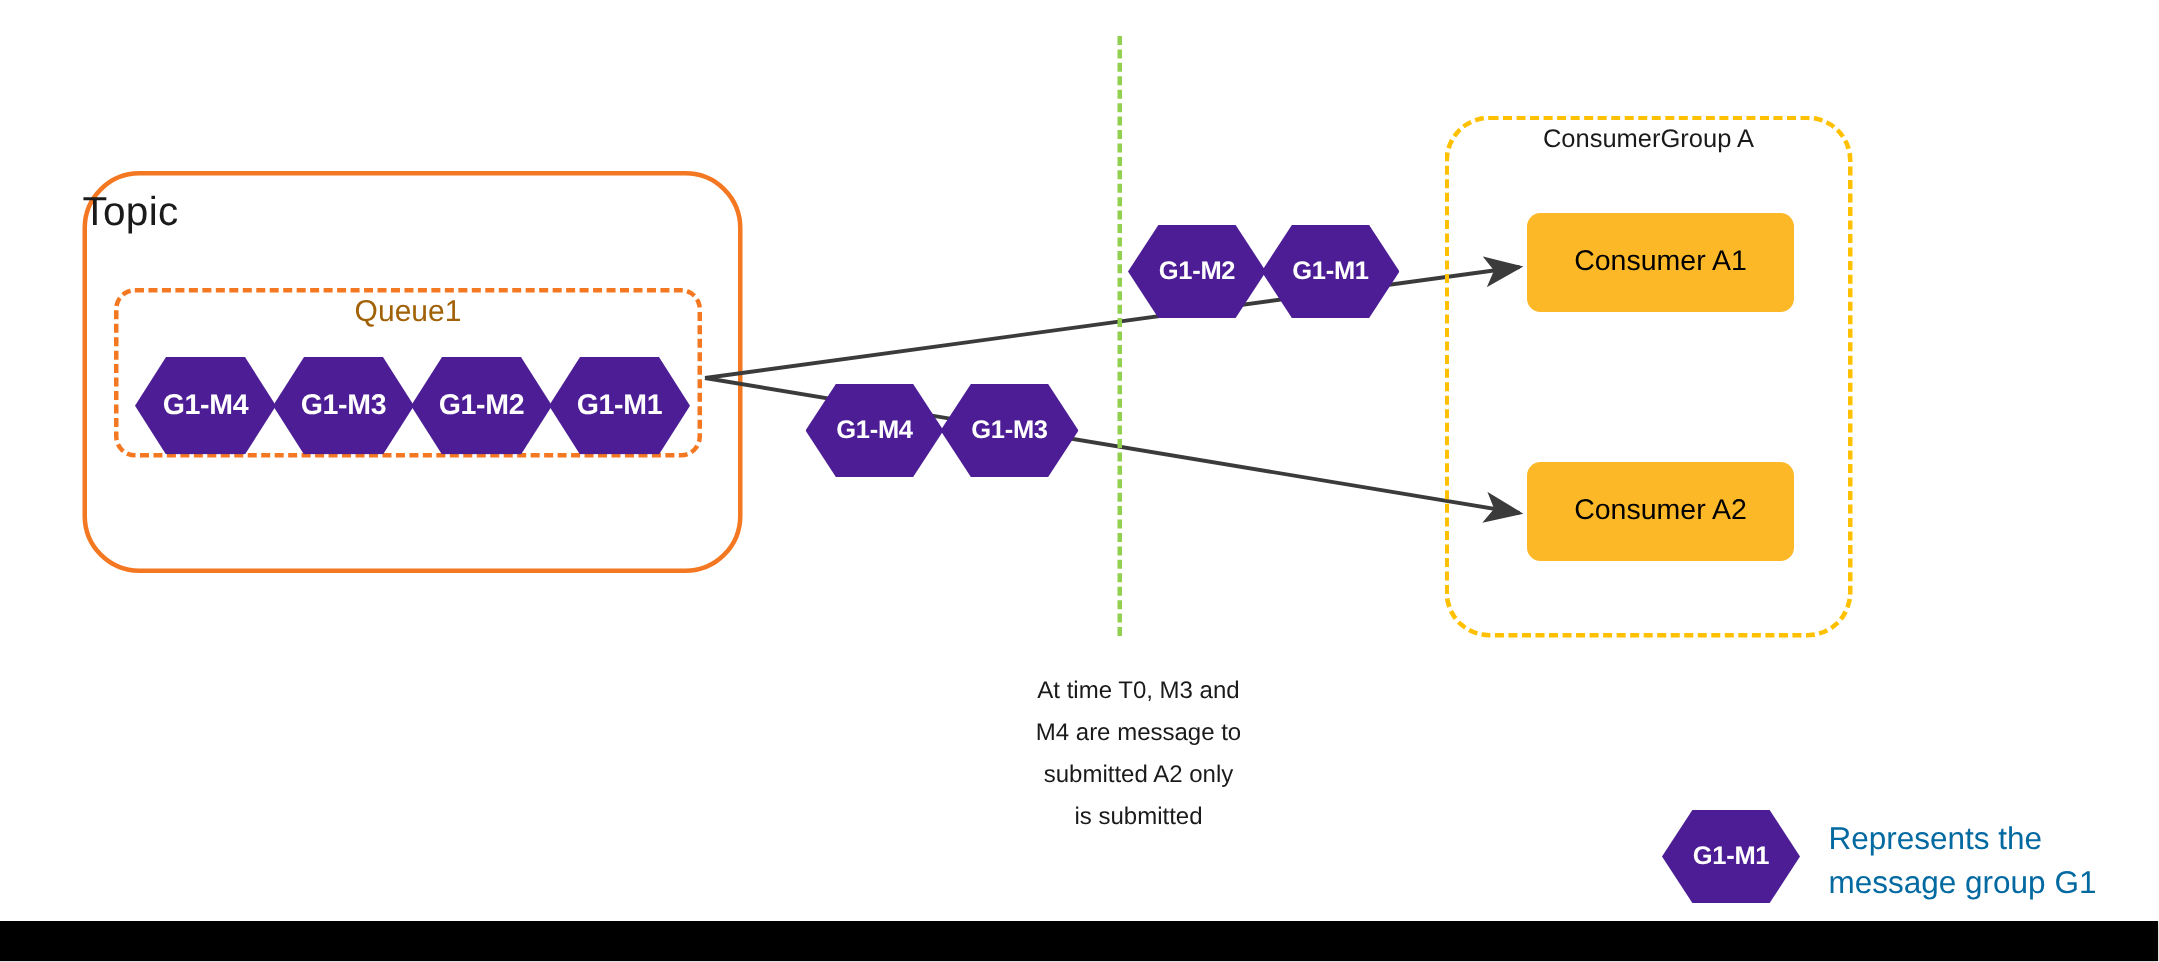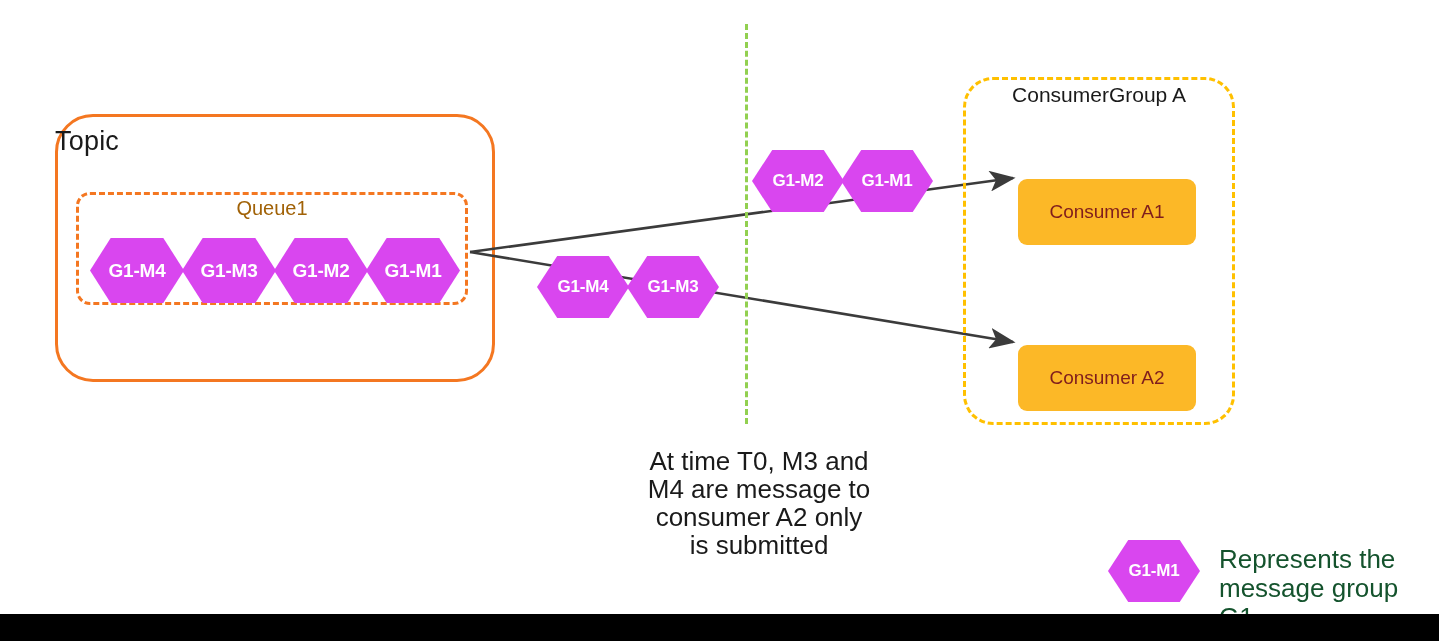--- a/index.html
+++ b/index.html
@@ -57,21 +57,21 @@
     top: 197px;
     width: 392px;
     text-align: center;
     font-size: 20px;
     color: #a16207;
   }
 
   
   .hex {
     position: absolute;
-    background: #d946ef;
+    background: #4c1d95;
     -webkit-clip-path: polygon(22% 0%, 78% 0%, 100% 50%, 78% 100%, 22% 100%, 0% 50%);
     clip-path: polygon(22% 0%, 78% 0%, 100% 50%, 78% 100%, 22% 100%, 0% 50%);
     display: flex;
     align-items: center;
     justify-content: center;
     color: #ffffff;
     font-size: 17px;
     font-weight: 600;
     letter-spacing: -0.2px;
   }
@@ -97,36 +97,35 @@
     border: 3px dashed #FFC000;
     border-radius: 30px;
     box-sizing: border-box;
   }
   .cg-title {
     position: absolute;
     left: 963px;
     top: 83px;
     width: 272px;
     text-align: center;
-    font-size: 21px;
+    font-size: 17px;
     color: #1a1a1a;
   }
   .consumer-box {
     position: absolute;
     left: 1018px;
     width: 178px;
     height: 66px;
     background: #FCB827;
     border-radius: 9px;
     display: flex;
     align-items: center;
     justify-content: center;
-    color: #7f1d1d;
+    color: #000000;
     font-size: 19px;
-    margin-top: 37px;
   }
   #consumer-a1 { top: 142px; }
   #consumer-a2 { top: 308px; text-align: right; }
 
   
   .arrows {
     position: absolute;
     left: 0;
     top: 0;
     width: 1439px;
@@ -134,41 +133,41 @@
     pointer-events: none;
   }
 
   
   .caption {
     position: absolute;
     left: 630px;
     top: 447px;
     width: 258px;
     text-align: center;
-    font-size: 26px;
+    font-size: 16px;
     line-height: 28px;
     color: #1a1a1a;
   }
 
   
   .legend-hex {
     position: absolute;
     left: 1108px;
     top: 540px;
     width: 92px;
     height: 62px;
   }
   .legend-text {
     position: absolute;
     left: 1219px;
     top: 545px;
     width: 215px;
-    font-size: 26px;
+    font-size: 21px;
     line-height: 29px;
-    color: #14532d;
+    color: #0369a1;
   }
 
   
   .watermark-bar {
     position: absolute;
     left: 0;
     top: 614px;
     width: 1439px;
     height: 27px;
     background: #000000;
@@ -222,21 +221,21 @@
 
   <div class="cg-box"></div>
   <div class="cg-title">ConsumerGroup A</div>
 
   <div class="consumer-box" id="consumer-a1">Consumer A1</div>
   <div class="consumer-box" id="consumer-a2">Consumer A2</div>
 
   <div class="caption">
     <div>At time T0, M3 and</div>
     <div>M4 are message to</div>
-    <div>consumer A2 only</div>
+    <div>submitted A2 only</div>
     <div>is submitted</div>
   </div>
 
   <div class="hex legend-hex">G1-M1</div>
   <div class="legend-text">
     <div>Represents the</div>
     <div>message group G1</div>
   </div>
 
   <div class="watermark-bar"></div>

